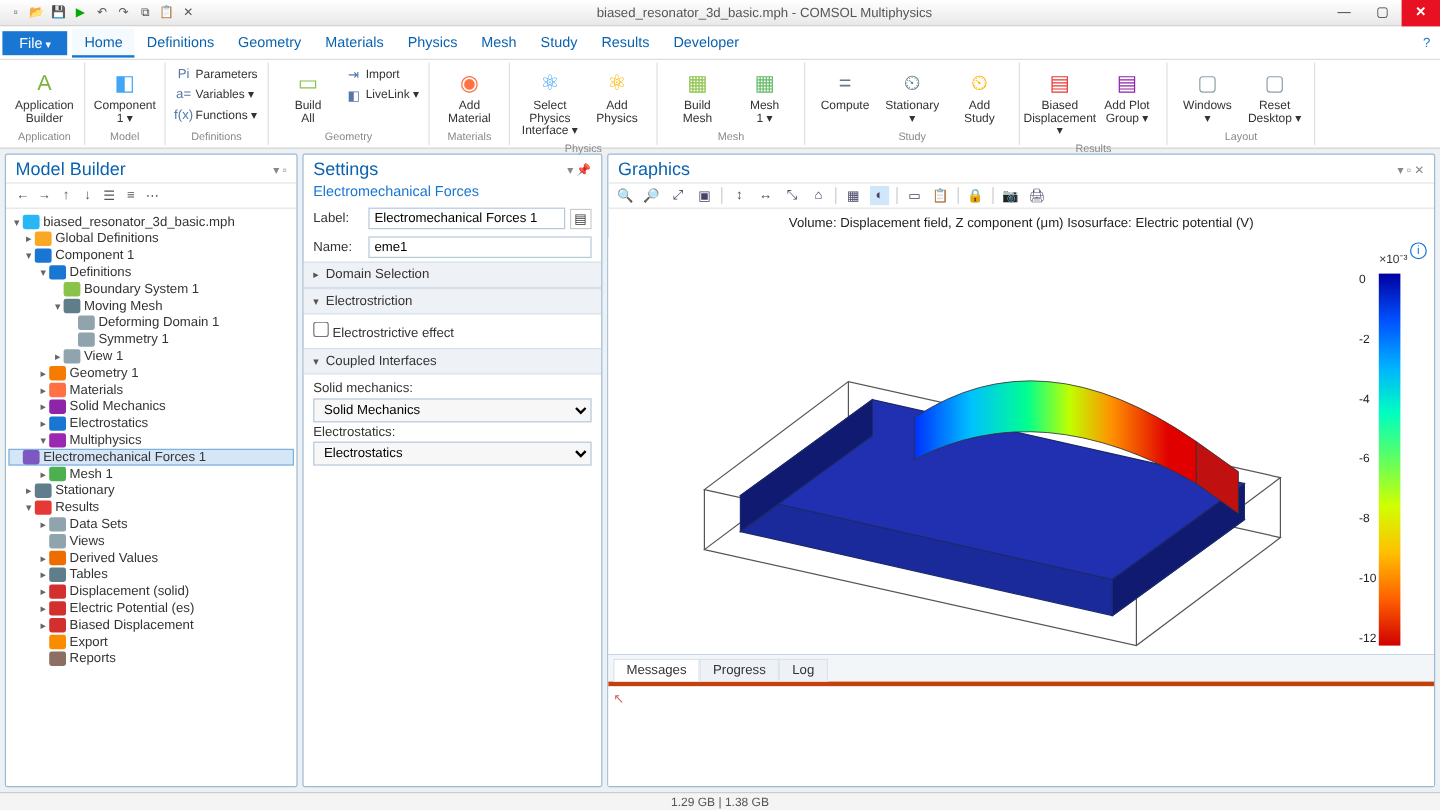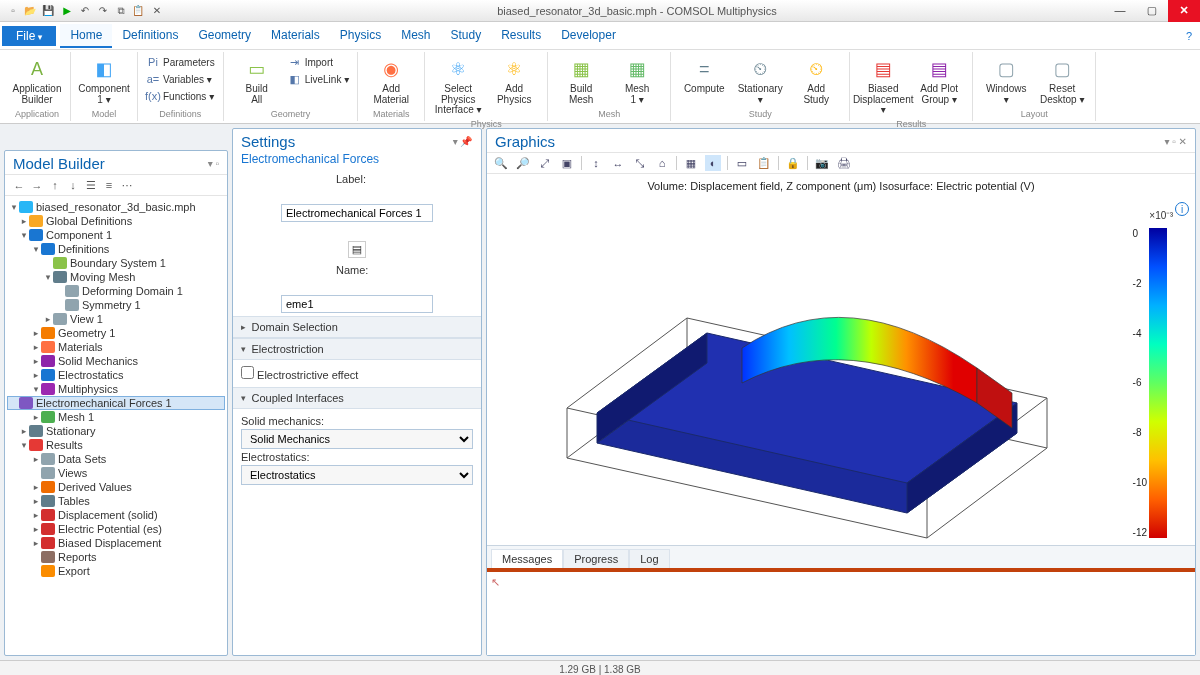--- a/index.html
+++ b/index.html
@@ -23,32 +23,32 @@
 .rbig .ic { width:26px; height:26px; margin-bottom:2px; display:flex; align-items:center; justify-content:center; font-size:18px;}
 .rbig span { font-size:10px; }
 .rsmallrow { display:flex; flex-direction:column; gap:1px; }
 .rsmall { display:flex; align-items:center; gap:3px; font-size:10px; padding:1px 2px; cursor:pointer; white-space:nowrap;}
 .rsmall .ic { width:14px; height:14px; display:inline-flex; align-items:center; justify-content:center; font-size:11px;}
 .glabel { text-align:center; font-size:9px; color:#888; padding-top:1px;}
 .workspace { display:flex; height: 536px; background:#eef1f4; padding:4px; gap:4px;}
 .panel { background:#fff; border:1px solid #9bb9d4; display:flex; flex-direction:column; border-radius:2px; }
 .panel-header { color:#0b63b0; font-size:15px; padding:4px 8px 2px 8px; display:flex; justify-content:space-between; align-items:center;}
 .panel-sub { color:#1976d2; font-size:12px; padding:0 8px 4px 8px;}
-.modelbuilder { width:224px;margin-top:22px; }
+.modelbuilder { width:244px; }
 .mb-toolbar { display:flex; gap:2px; padding:2px 6px; border-top:1px solid #e4e4e4; border-bottom:1px solid #e4e4e4;}
 .mb-toolbar span{ width:16px; height:16px; display:inline-flex; align-items:center; justify-content:center; color:#555; font-size:11px;}
 .tree { flex:1; overflow:auto; padding:4px 2px; font-size:11px; }
 .tni { display:flex; align-items:center; padding:1px 2px; white-space:nowrap; cursor:pointer;}
 .tni .tw { width:10px; text-align:center; color:#666; font-size:9px;}
 .tni .ic { width:14px; height:12px; margin-right:3px; display:inline-block;}
 .tni.sel { background:#d5e6f7; border:1px solid #7eb0df; padding:0 1px;}
 .ind1{padding-left:12px}.ind2{padding-left:24px}.ind3{padding-left:36px}.ind4{padding-left:48px}
 .settings { width:250px; }
 .settings-body { flex:1; overflow:auto; padding:0;}
-.form-row { display:flex; align-items:center; padding:3px 8px; gap:19px; font-size:11px;flex-direction:column;}
+.form-row { display:flex; align-items:center; padding:3px 8px; gap:4px; font-size:11px;}
 .form-row label { width:42px; }
 .form-row input { flex:1; border:1px solid #b4c8dc; padding:2px 4px; font-size:11px;}
 .section { background:#eef2f6; border-top:1px solid #d6e0ea; border-bottom:1px solid #d6e0ea; padding:4px 8px; font-size:11px; cursor:pointer; display:flex; align-items:center; gap:6px;}
 .section .tw{font-size:9px; color:#555;}
 .sec-body { padding:4px 8px; font-size:11px;}
 .sec-body label{display:block; margin:2px 0 2px 0;}
 .sec-body select{ width:100%; border:1px solid #b4c8dc; padding:2px 4px; font-size:11px; background:#f7f7f7;}
 .graphics { flex:1; }
 .gtoolbar { display:flex; gap:6px; padding:2px 6px; border-top:1px solid #e4e4e4; border-bottom:1px solid #e4e4e4; align-items:center;}
 .gtoolbar span{ width:16px; height:16px; display:inline-flex; align-items:center; justify-content:center; color:#446; font-size:11px;}
@@ -365,27 +365,27 @@
           <span class="ic" style="background:#d32f2f;border-radius:2px"></span>
           <span>Electric Potential (es)</span>
         </div>
         <div class="tni ind2">
           <span class="tw">▸</span>
           <span class="ic" style="background:#d32f2f;border-radius:2px"></span>
           <span>Biased Displacement</span>
         </div>
         <div class="tni ind2">
           <span class="tw"></span>
+          <span class="ic" style="background:#fb8c00;border-radius:2px"></span>
+          <span>Export</span>
+        </div>
+        <div class="tni ind2">
+          <span class="tw"></span>
           <span class="ic" style="background:#8d6e63;border-radius:2px"></span>
           <span>Reports</span>
-        </div>
-        <div class="tni ind2">
-          <span class="tw"></span>
-          <span class="ic" style="background:#fb8c00;border-radius:2px"></span>
-          <span>Export</span>
         </div>
       </div>
   </div>
 
   <div class="panel settings">
     <div class="panel-header">
       <span>Settings</span>
       <span style="font-size:10px;color:#888">▾ 📌</span>
     </div>
     <div class="panel-sub">Electromechanical Forces</div>

